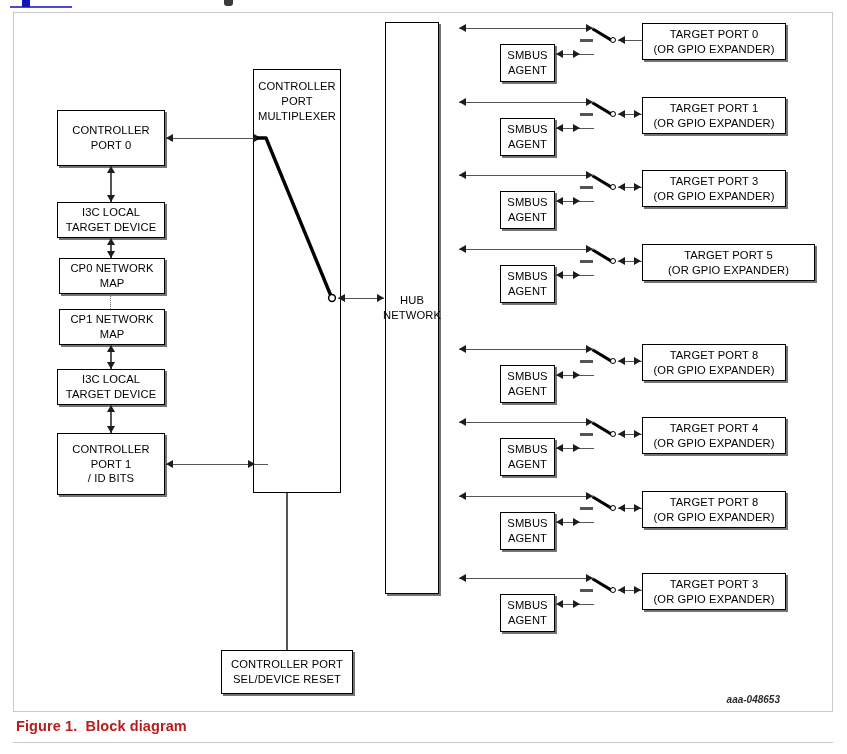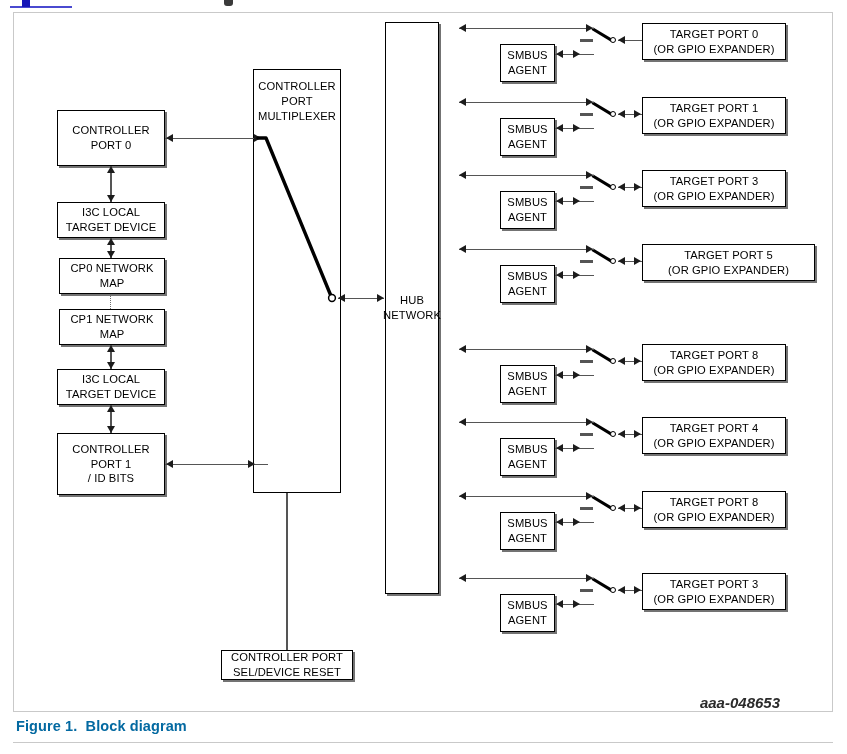--- a/index.html
+++ b/index.html
@@ -55,30 +55,30 @@
     position: absolute;
     left: 13px; top: 742px;
     width: 820px; height: 1px;
     background: #c9c9c9;
   }
   #caption {
     position: absolute;
     left: 16px; top: 718px;
     font-size: 14.5px;
     font-weight: bold;
-    color: #0369a1;
+    color: #b91c1c;
     letter-spacing: 0.1px;
     white-space: pre;
   }
   #doc-id {
     position: absolute;
     left: 0; top: 694px;
     width: 780px;
     text-align: right;
-    font-size: 15px;
+    font-size: 10px;
     font-style: italic;
     font-weight: bold;
     color: #2b2b2b;
   }
   
   .box {
     position: absolute;
     box-sizing: border-box;
     background: #ffffff;
     border: 1.6px solid #000000;
@@ -196,21 +196,21 @@
     <span>CONTROLLER
 PORT
 MULTIPLEXER</span>
   </div>
 
   <div class="box box-hub shadow" style="left:385px; top:22px; width:54px; height:572px;">
     <span>HUB
 NETWORK</span>
   </div>
 
-  <div class="box shadow" style="left:221px; top:650px; width:132px; height:30px;">
+  <div class="box shadow" style="left:221px; top:650px; width:132px; height:44px;">
     <span>CONTROLLER PORT
 SEL/DEVICE RESET</span>
   </div>
 
   <div id="ports-layer">
       <div class="box shadow" style="left:642px; top:23px; width:144px; height:37px; flex-direction:column;"><span>TARGET PORT 0</span><span>(OR GPIO EXPANDER)</span></div>
       <div class="box shadow" style="left:500px; top:44px; width:55px; height:38px;"><span>SMBUS
 AGENT</span></div>
       <div class="blade" style="left:592px; top:27px; width:24px; transform:rotate(31deg);"></div>
       <div class="pivot" style="left:610px; top:37px;"></div>

